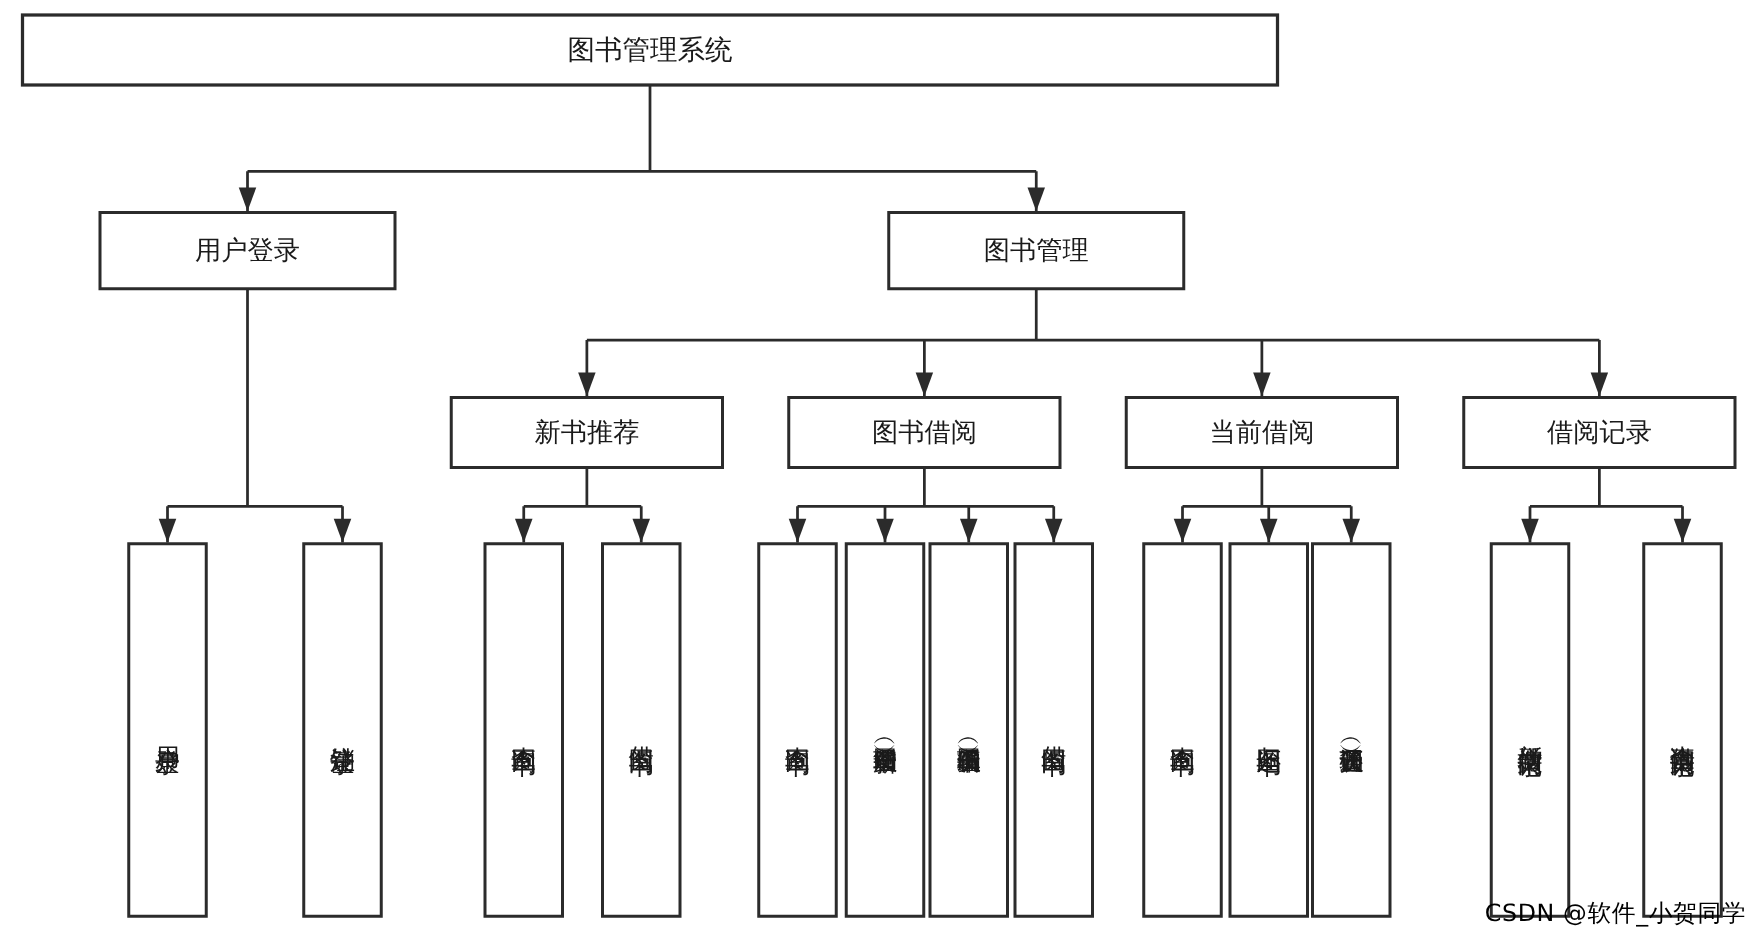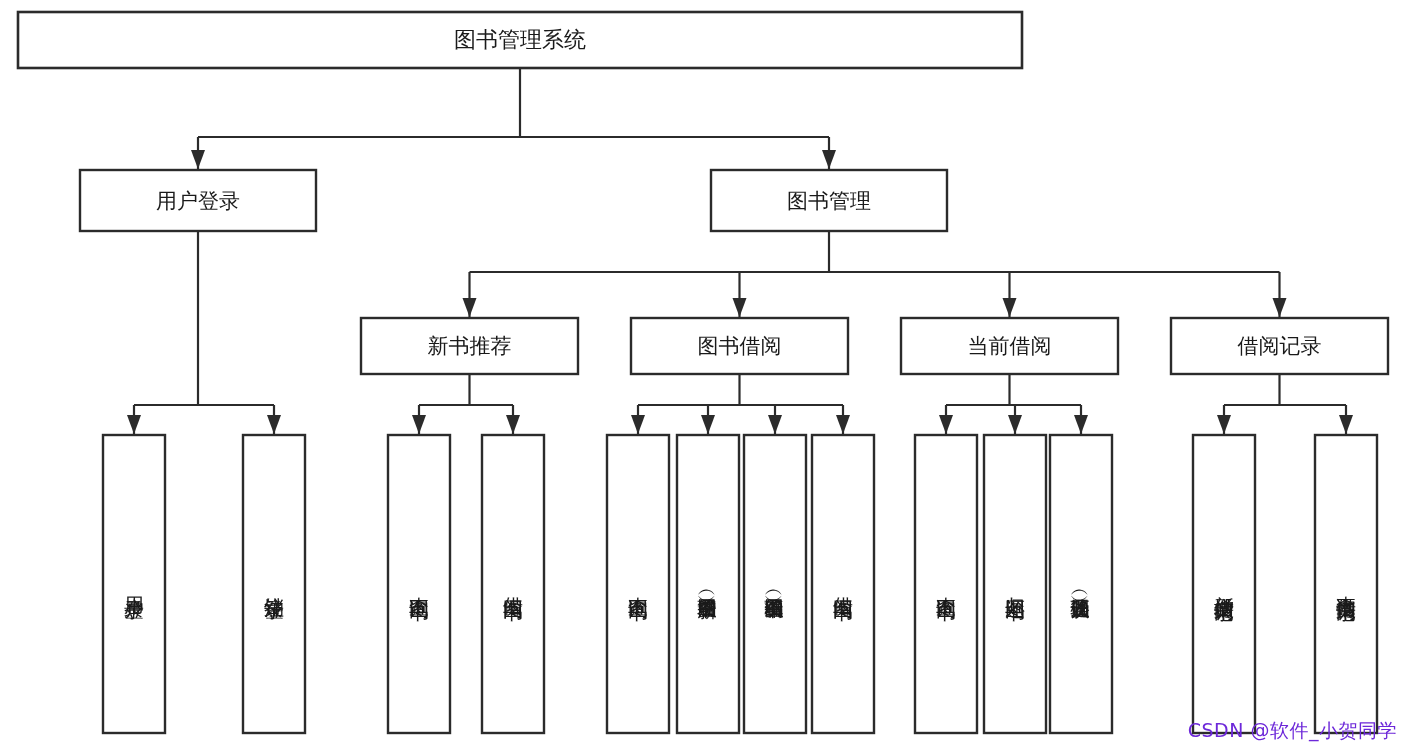--- a/index.html
+++ b/index.html
@@ -75,21 +75,21 @@
   .leaf-label.tight {
     letter-spacing: 0px;
     font-size: 19px;
   }
   .watermark {
     position: absolute;
     right: 8px;
     bottom: 3px;
     font-family: "DejaVu Sans", "Liberation Sans", sans-serif;
     font-size: 19px;
-    color: #6d28d9;
+    color: #000000;
     letter-spacing: 0.5px;
     white-space: nowrap;
   }
 </style>
 </head>
 <body>
 
 <div id="diagram-root">
   <svg class="diagram" viewBox="0 0 1405 747">
     <g id="edge-layer">

